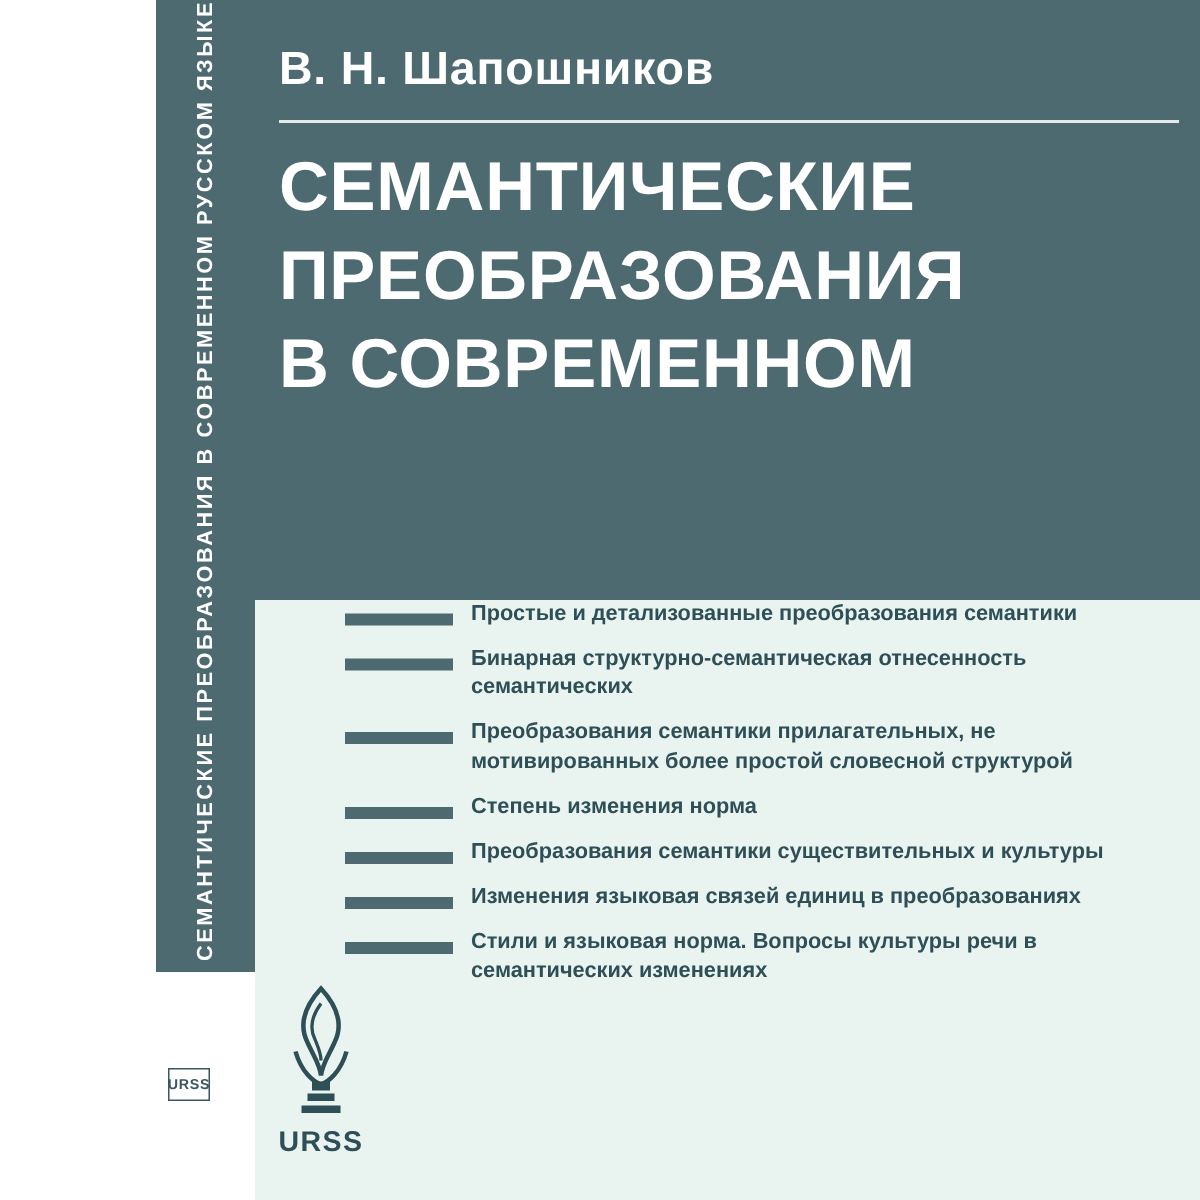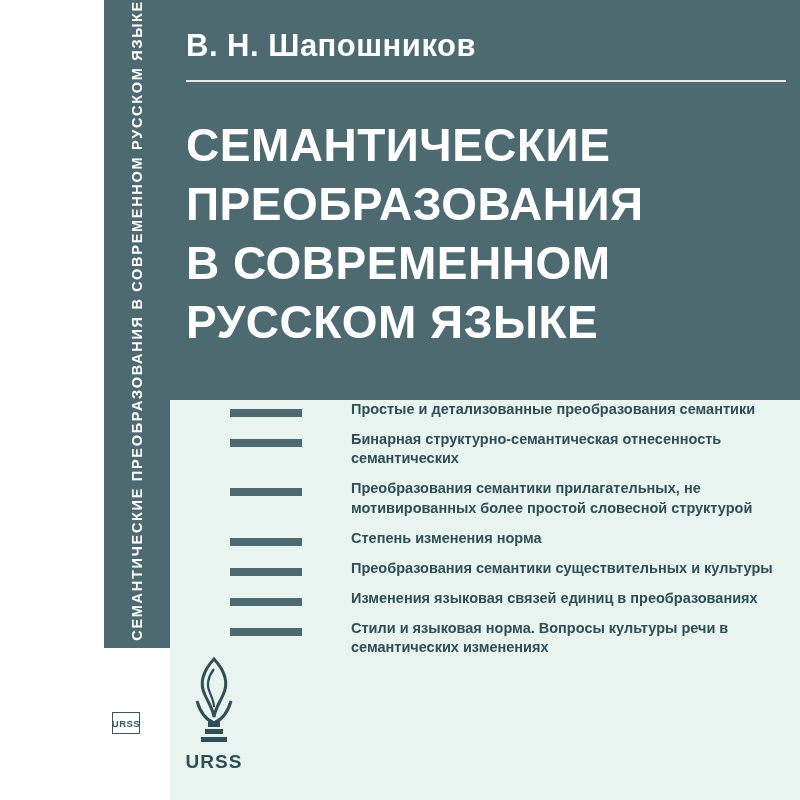--- a/index.html
+++ b/index.html
@@ -101,21 +101,21 @@
     left: 16px;
     top: 80px;
     width: 600px;
     height: 2px;
     background: #ffffff;
     opacity: 0.85;
   }
   .title {
     position: absolute;
     left: 16px;
-    top: 116px;
+    top: 95px;
     width: 606px;
   }
   .title-line {
     font-size: 46px;
     font-weight: bold;
     line-height: 1.28;
     letter-spacing: 0.5px;
     text-transform: uppercase;
     color: #ffffff;
   }
@@ -128,21 +128,20 @@
     left: 0;
     top: 400px;
     width: 630px;
     height: 400px;
   }
   .entry {
     position: relative;
     display: flex;
     align-items: flex-start;
     margin-bottom: 11px;
-    gap: 37px;
   }
   .entry-bar {
     flex: 0 0 auto;
     width: 72px;
     height: 8px;
     background: #4d6a71;
     margin-top: 9px;
     margin-left: 60px;
     margin-right: 12px;
   }
@@ -230,21 +229,20 @@
 
   <div class="main">
 
     <div class="title-block">
       <div class="author">В. Н. Шапошников</div>
       <div class="rule"></div>
       <div class="title">
         <div class="title-line">СЕМАНТИЧЕСКИЕ</div>
         <div class="title-line">ПРЕОБРАЗОВАНИЯ</div>
         <div class="title-line accent">В СОВРЕМЕННОМ</div>
-        <div class="title-line accent">РУССКОМ ЯЗЫКЕ</div>
       </div>
     </div>
 
     <div class="contents">
       <div class="entry">
         <div class="entry-bar"></div>
         <div class="entry-text">Простые и детализованные преобразования семантики</div>
       </div>
       <div class="entry">
         <div class="entry-bar"></div>

